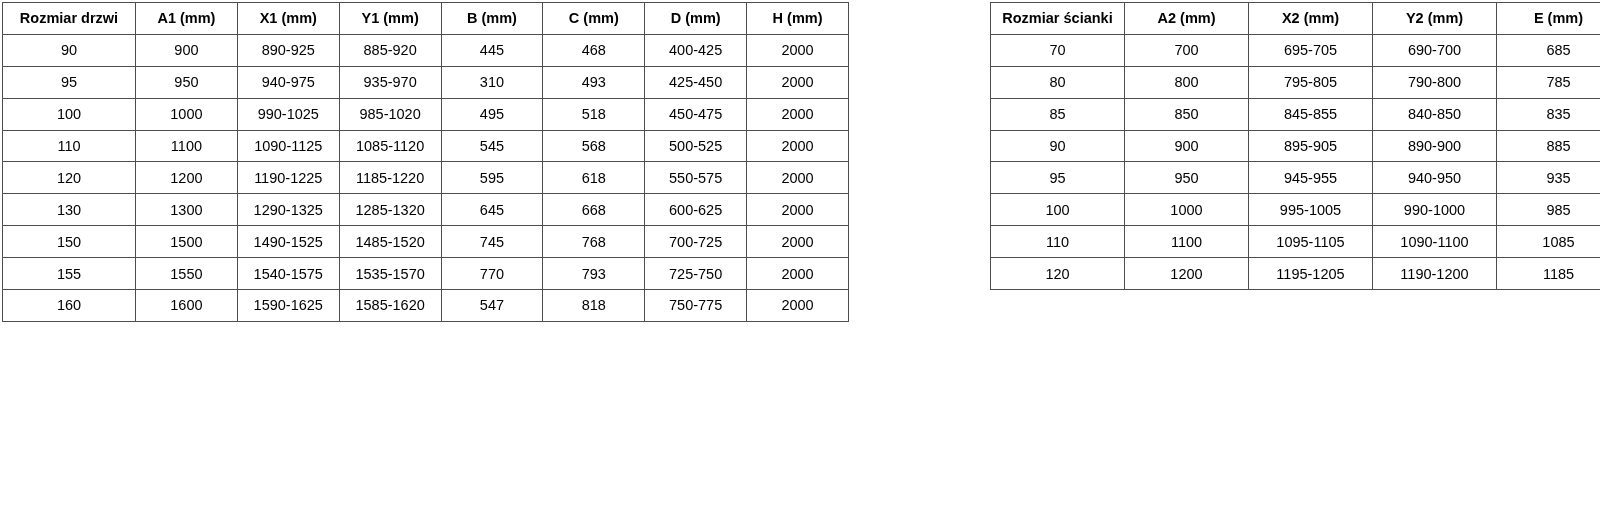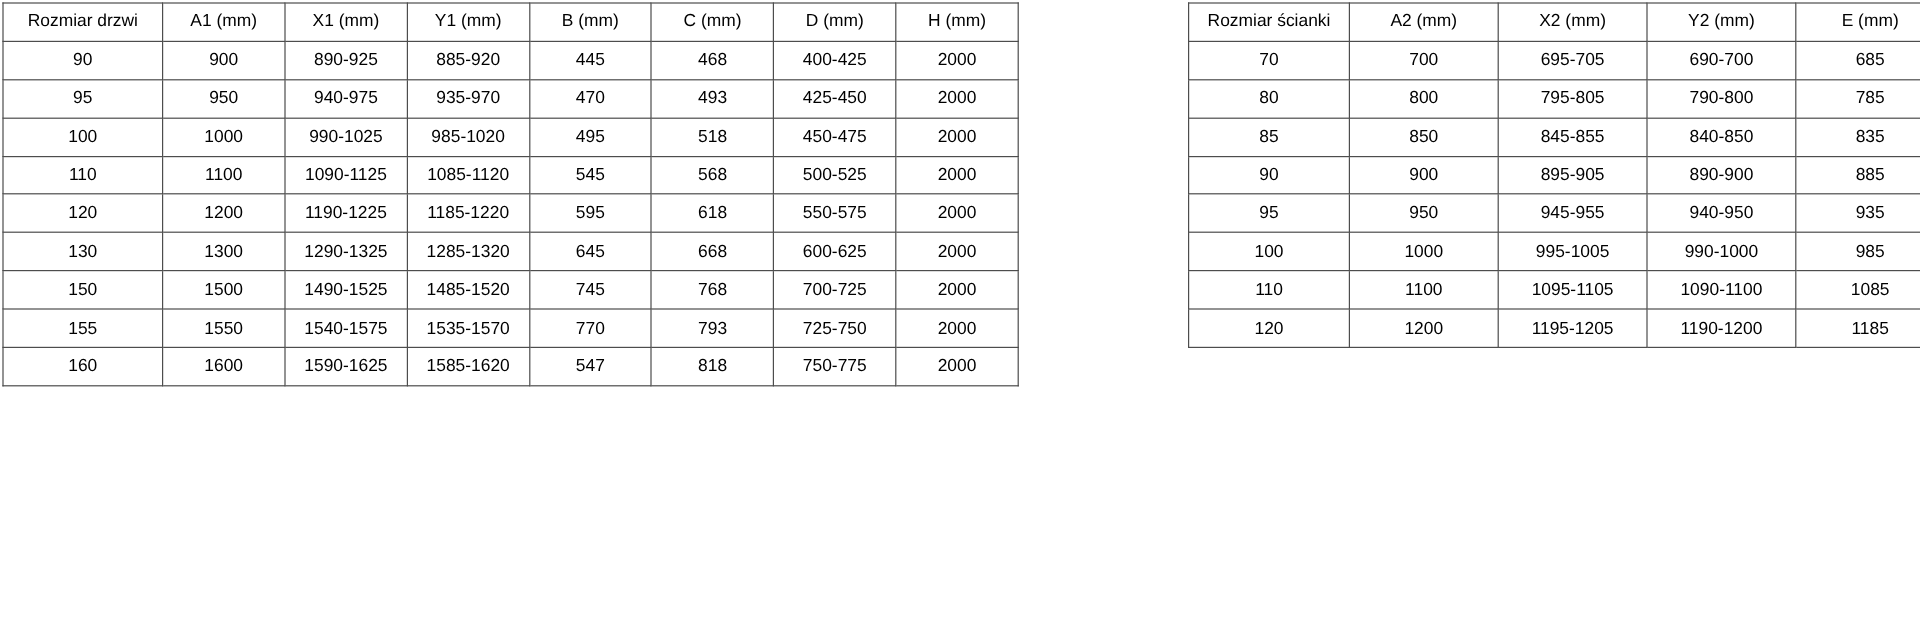--- a/index.html
+++ b/index.html
@@ -21,21 +21,21 @@
   .spec-table th, .spec-table td {
     border: 1px solid #4d4d4d;
     text-align: center;
     vertical-align: middle;
     font-size: 14.5px;
     color: #000000;
     padding: 0 2px;
     white-space: nowrap;
     overflow: hidden;
   }
-  .spec-table th { font-weight: normal; margin-top: 48px; }
+  .spec-table th { font-weight: bold; margin-top: 48px; }
   .spec-table tr { height: 31.9px; }
   #door-table {
     left: 2px;
     width: 847px;
   }
   #door-table th:first-child, #door-table td:first-child { width: 133px; }
   #wall-table {
     left: 990px;
     width: 755px;
   }
@@ -66,21 +66,21 @@
         <td>445</td>
         <td>468</td>
         <td>400-425</td>
         <td>2000</td>
       </tr>
       <tr>
         <td>95</td>
         <td>950</td>
         <td>940-975</td>
         <td>935-970</td>
-        <td>470</td>
+        <td>310</td>
         <td>493</td>
         <td>425-450</td>
         <td>2000</td>
       </tr>
       <tr>
         <td>100</td>
         <td>1000</td>
         <td>990-1025</td>
         <td>985-1020</td>
         <td>495</td>

